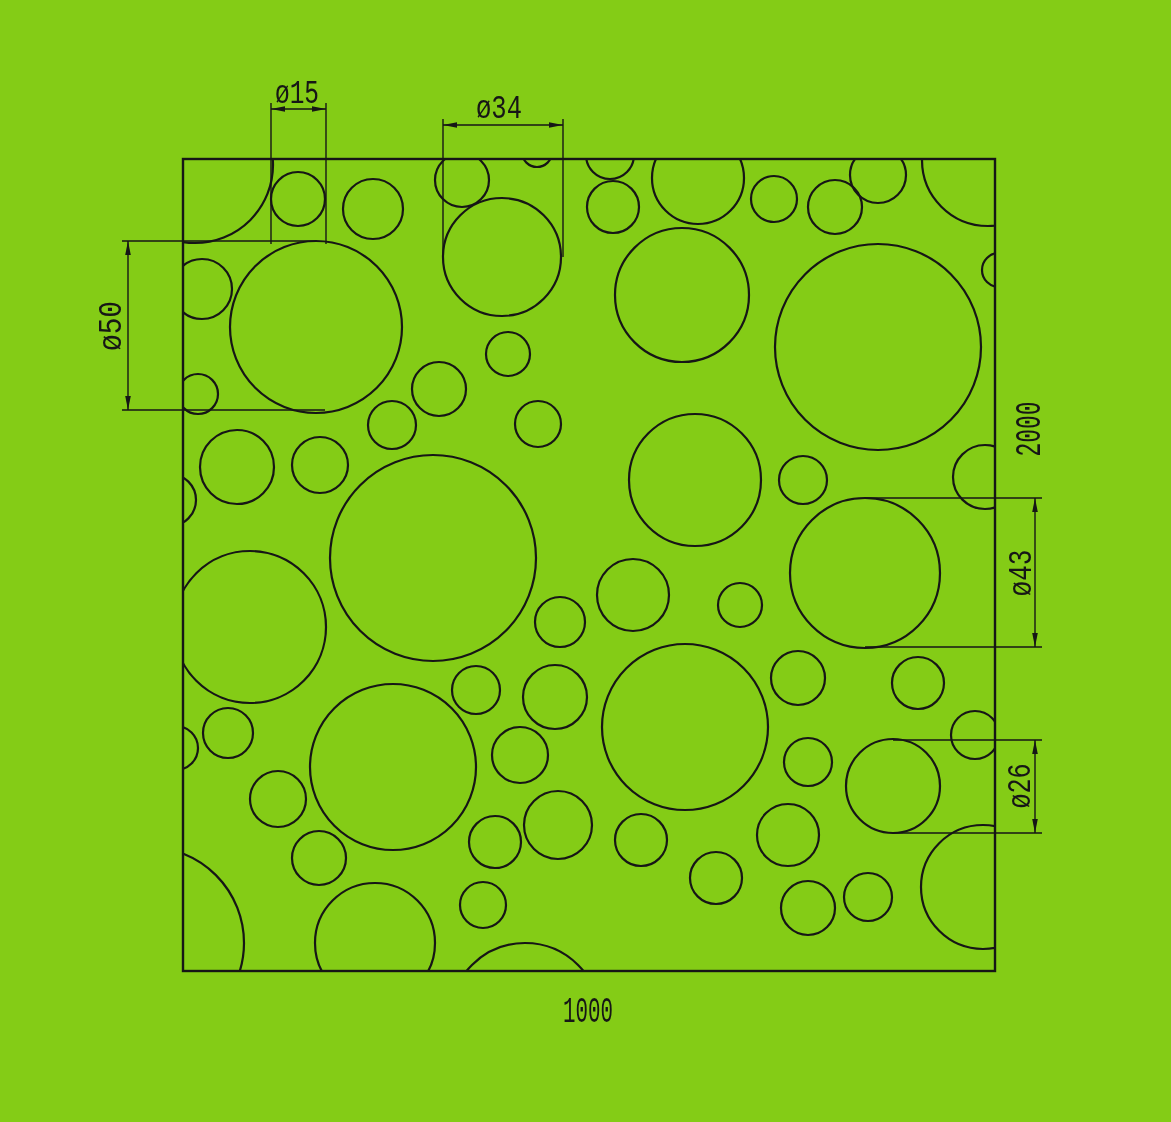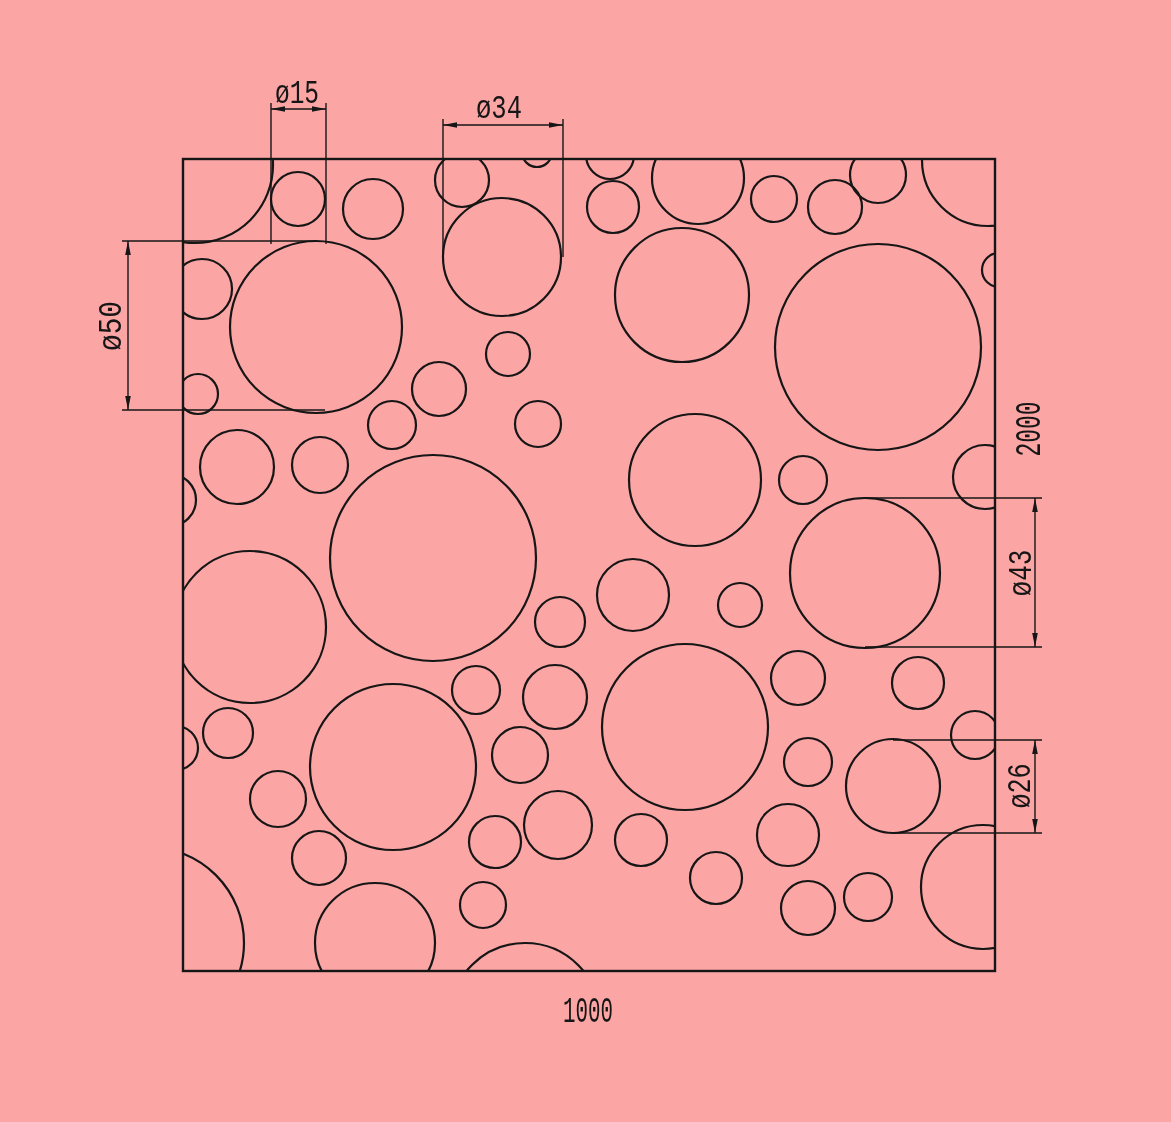--- a/index.html
+++ b/index.html
@@ -1,16 +1,16 @@
 <!DOCTYPE html>
 <html><head>
 <meta charset="utf-8">
 <style>
   html,body{margin:0;padding:0;background:#ffffff;}
-  .stage{position:relative;width:1171px;height:1122px;background:#fca5a5;overflow:hidden;}
+  .stage{position:relative;width:1171px;height:1122px;background:#84cc16;overflow:hidden;}
   svg{display:block;}
   .hole{fill:none;stroke:var(--line,#161616);stroke-width:2.2;}
   .panel-border{fill:none;stroke:var(--line,#161616);stroke-width:2.4;}
   .dim-line{stroke:var(--line,#161616);stroke-width:1.4;fill:none;}
   .dim-arrow{fill:var(--line,#161616);stroke:none;}
   .dim-text{fill:var(--line,#161616);
             font-family:"Liberation Mono","DejaVu Sans Mono",monospace;
             font-weight:400;}
 </style>
 </head>

